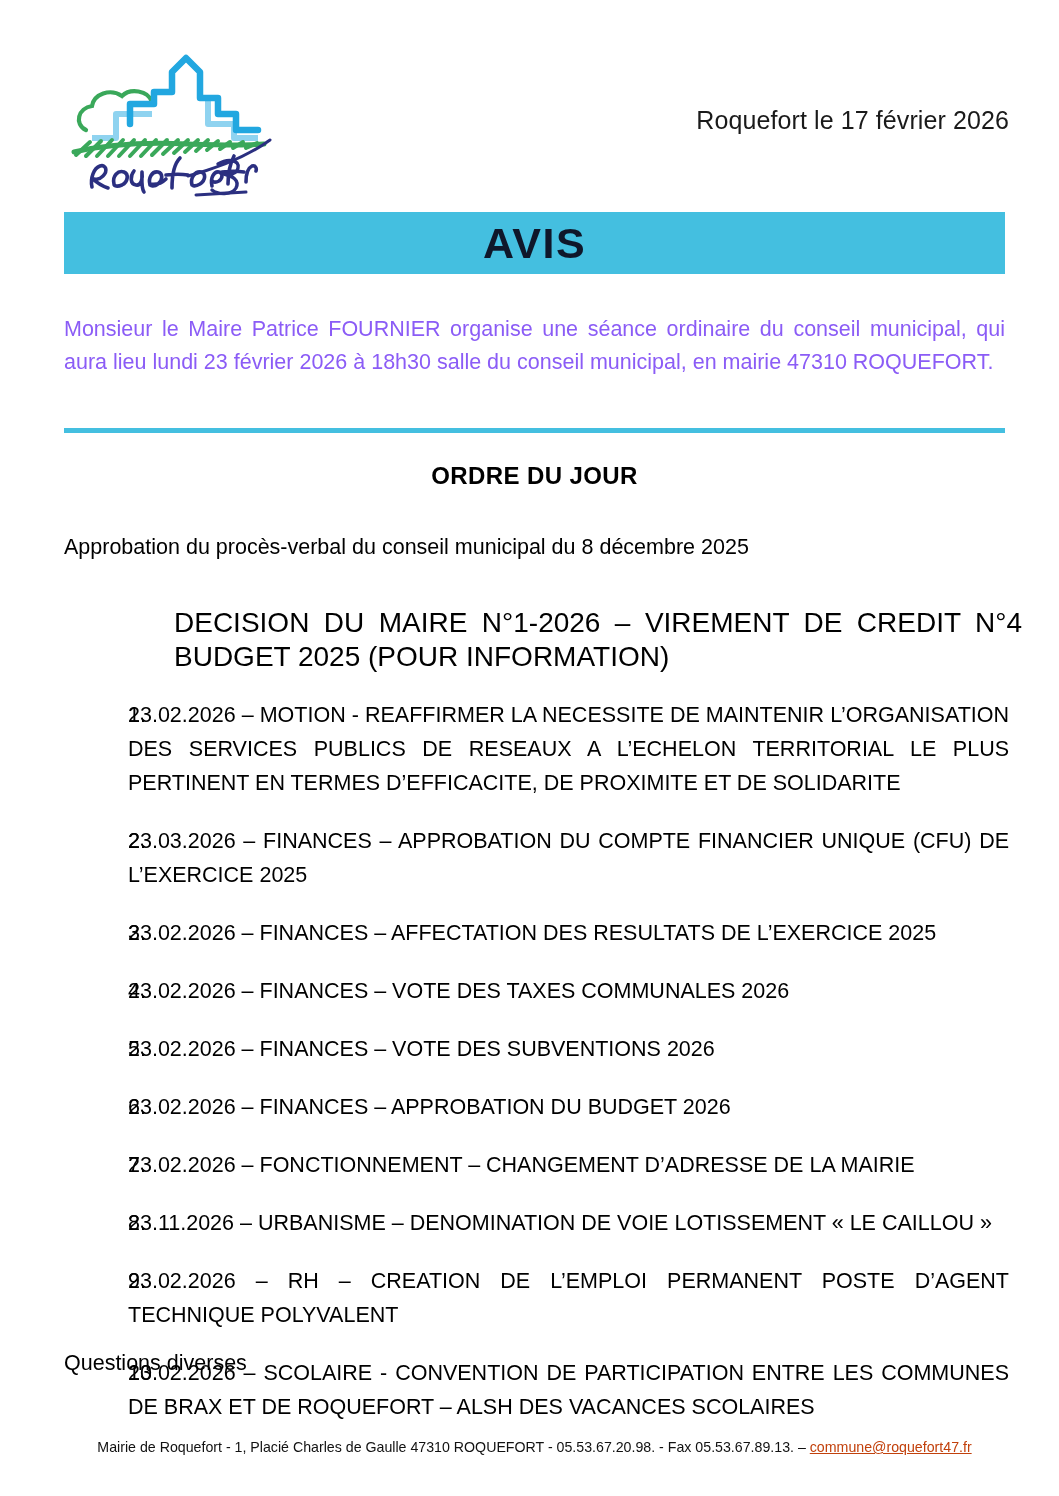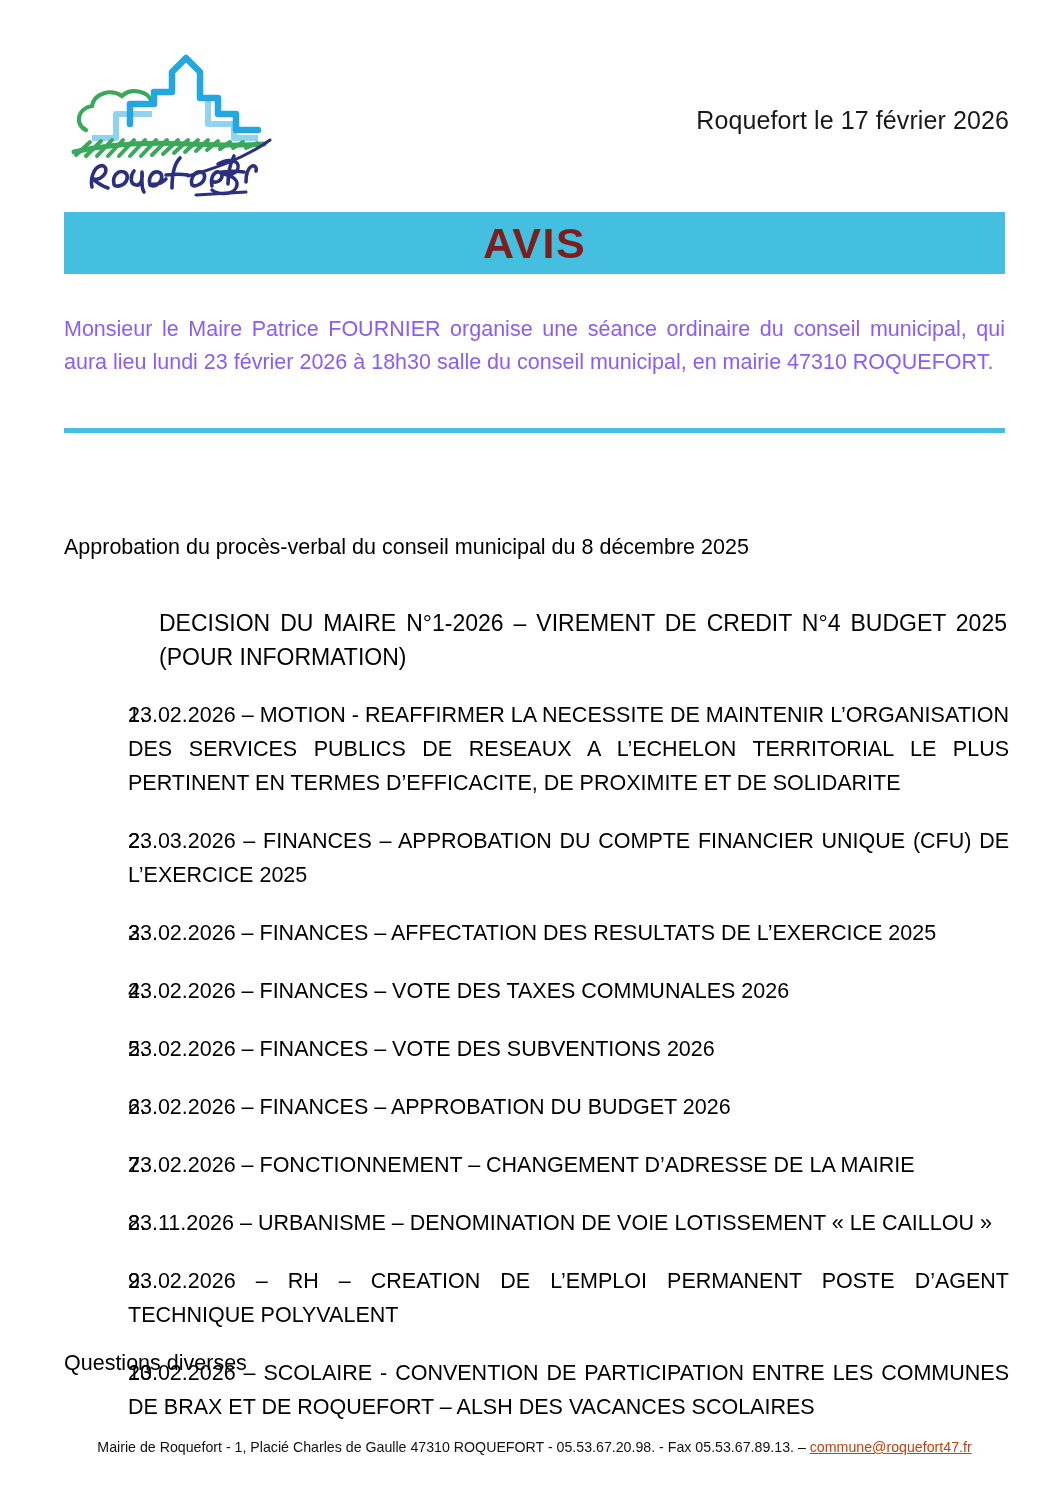--- a/index.html
+++ b/index.html
@@ -60,21 +60,21 @@
     left: 64px;
     top: 212px;
     width: 941px;
     height: 62px;
     background: #44bfe0;
     display: flex;
     align-items: center;
     justify-content: center;
   }
   .avis-banner .avis-text {
-    color: #7f1d1d;
+    color: #0f172a;
     font-size: 43px;
     font-weight: bold;
     letter-spacing: 1.5px;
     line-height: 1;
   }
 
   
   .intro {
     position: absolute;
     left: 64px;
@@ -114,24 +114,24 @@
     left: 64px;
     top: 531px;
     width: 941px;
     font-size: 21.5px;
     line-height: 32px;
   }
 
   
   .decision {
     position: absolute;
-    left: 159px;
+    left: 174px;
     top: 606px;
     width: 848px;
-    font-size: 23px;
+    font-size: 28px;
     line-height: 34px;
     text-align: justify;
     text-justify: inter-word;
   }
 
   
   .agenda {
     position: absolute;
     left: 64px;
     top: 698px;
@@ -256,20 +256,21 @@
   </div>
 
   <div class="avis-banner">
     <span class="avis-text">AVIS</span>
   </div>
 
   <div class="intro">Monsieur le Maire Patrice FOURNIER organise une séance ordinaire du conseil municipal, qui aura lieu lundi 23 février 2026 à 18h30 salle du conseil municipal, en mairie 47310 ROQUEFORT.</div>
 
   <div class="divider"></div>
 
+  <div class="ordre-title">ORDRE DU JOUR</div>
 
   <div class="approbation">Approbation du procès-verbal du conseil municipal du 8 décembre 2025</div>
 
   <div class="decision">DECISION DU MAIRE N°1-2026 – VIREMENT DE CREDIT N°4 BUDGET 2025 (POUR INFORMATION)</div>
 
   <div class="agenda">
 
     <div class="agenda-item">
       <span class="num">1.</span>
       <span class="body">23.02.2026 – MOTION - REAFFIRMER LA NECESSITE DE MAINTENIR L’ORGANISATION DES SERVICES PUBLICS DE RESEAUX A L’ECHELON TERRITORIAL LE PLUS PERTINENT EN TERMES D’EFFICACITE, DE PROXIMITE ET DE SOLIDARITE</span>

